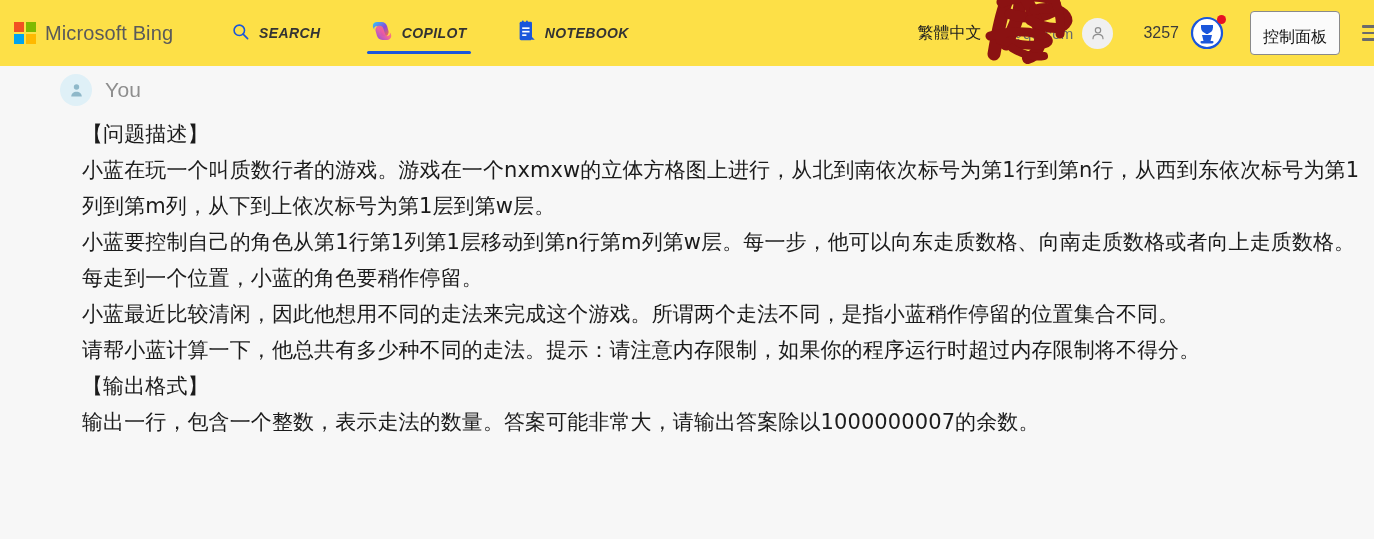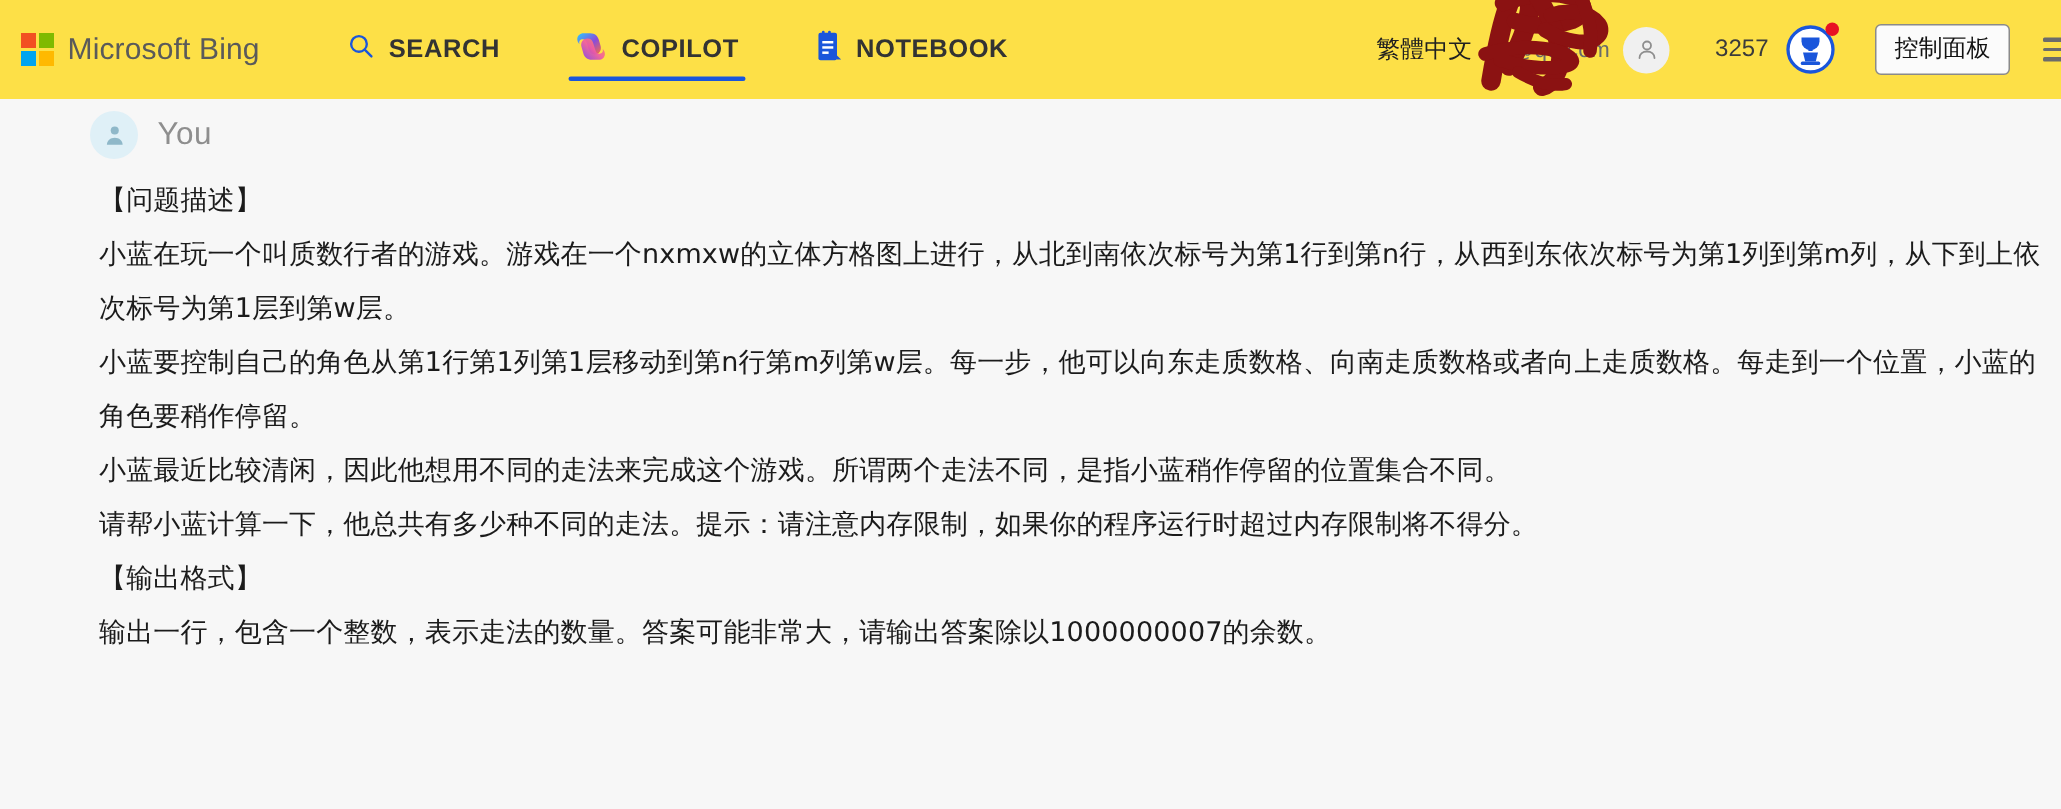--- a/index.html
+++ b/index.html
@@ -63,25 +63,26 @@
   .nav-item {
     display: flex;
     align-items: center;
     gap: 9px;
     height: 66px;
     padding: 0 14px;
     position: relative;
     cursor: pointer;
   }
   .nav-label {
-    font-size: 17px;
+    font-size: 14px;
     font-weight: 700;
     color: #333;
     letter-spacing: .4px;
     white-space: nowrap;
+    font-style: italic;
   }
   .nav-item.active .nav-underline {
     position: absolute;
     left: 10px;
     right: 10px;
     bottom: 12px;
     height: 3px;
     background: #1a56db;
     border-radius: 2px;
   }
@@ -153,21 +154,21 @@
     width: 9px;
     height: 9px;
     border-radius: 50%;
     background: #e81123;
   }
   .panel-btn {
     margin-left: 26px;
     border: 1px solid #8a8a8a;
     background: #fbfbfb;
     border-radius: 4px;
-    padding: 6px 12px 7px;
+    padding: 16px 12px 7px;
     font-size: 16px;
     color: #111;
     cursor: pointer;
     white-space: nowrap;
     font-family: "DejaVu Sans", "Liberation Sans", sans-serif;
     line-height: 1.15;
   }
   .hamburger {
     margin-left: 22px;
     margin-right: -8px;
@@ -208,22 +209,22 @@
     font-size: 21px;
     color: #8e8e8e;
     font-weight: 400;
     letter-spacing: .3px;
   }
 
   .message {
     padding: 6px 8px 0 66px;
   }
   .message p {
-    margin: 0 0 0 0;
-    font-size: 18px;
+    margin: 0 0 0 16px;
+    font-size: 21px;
     line-height: 36px;
     color: #1b1b1b;
     font-family: "DejaVu Sans", "Liberation Sans", sans-serif;
     letter-spacing: .1px;
     word-break: break-word;
   }
 </style>
 </head>
 <body>
 

